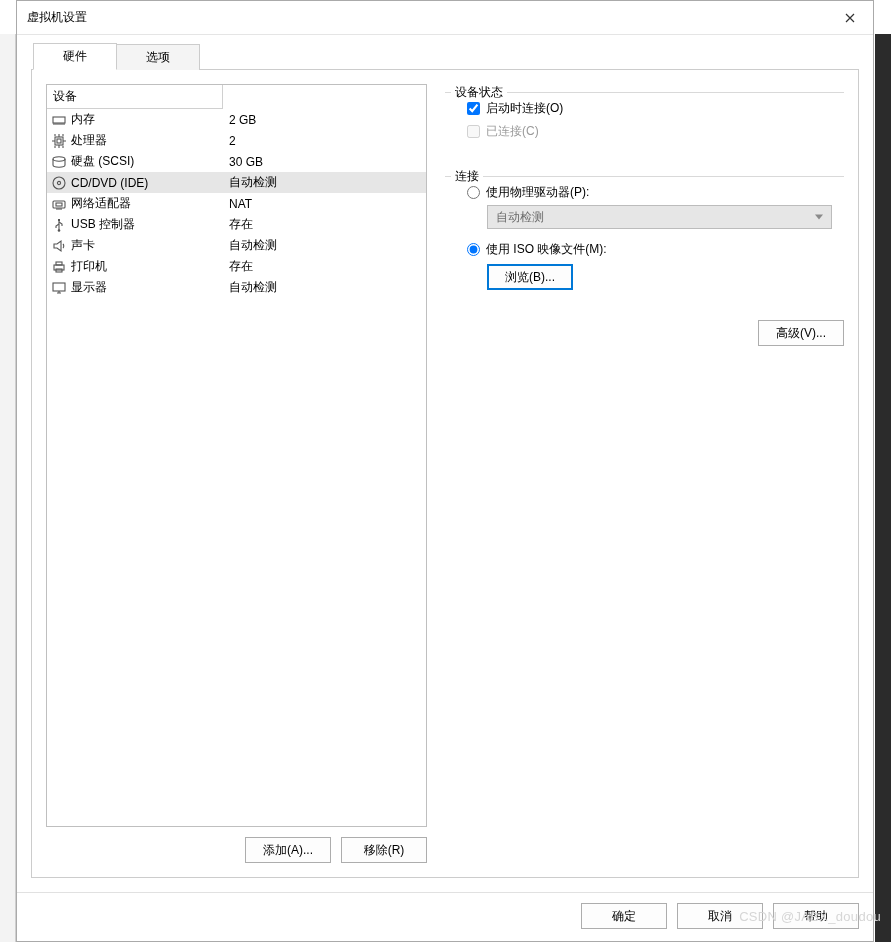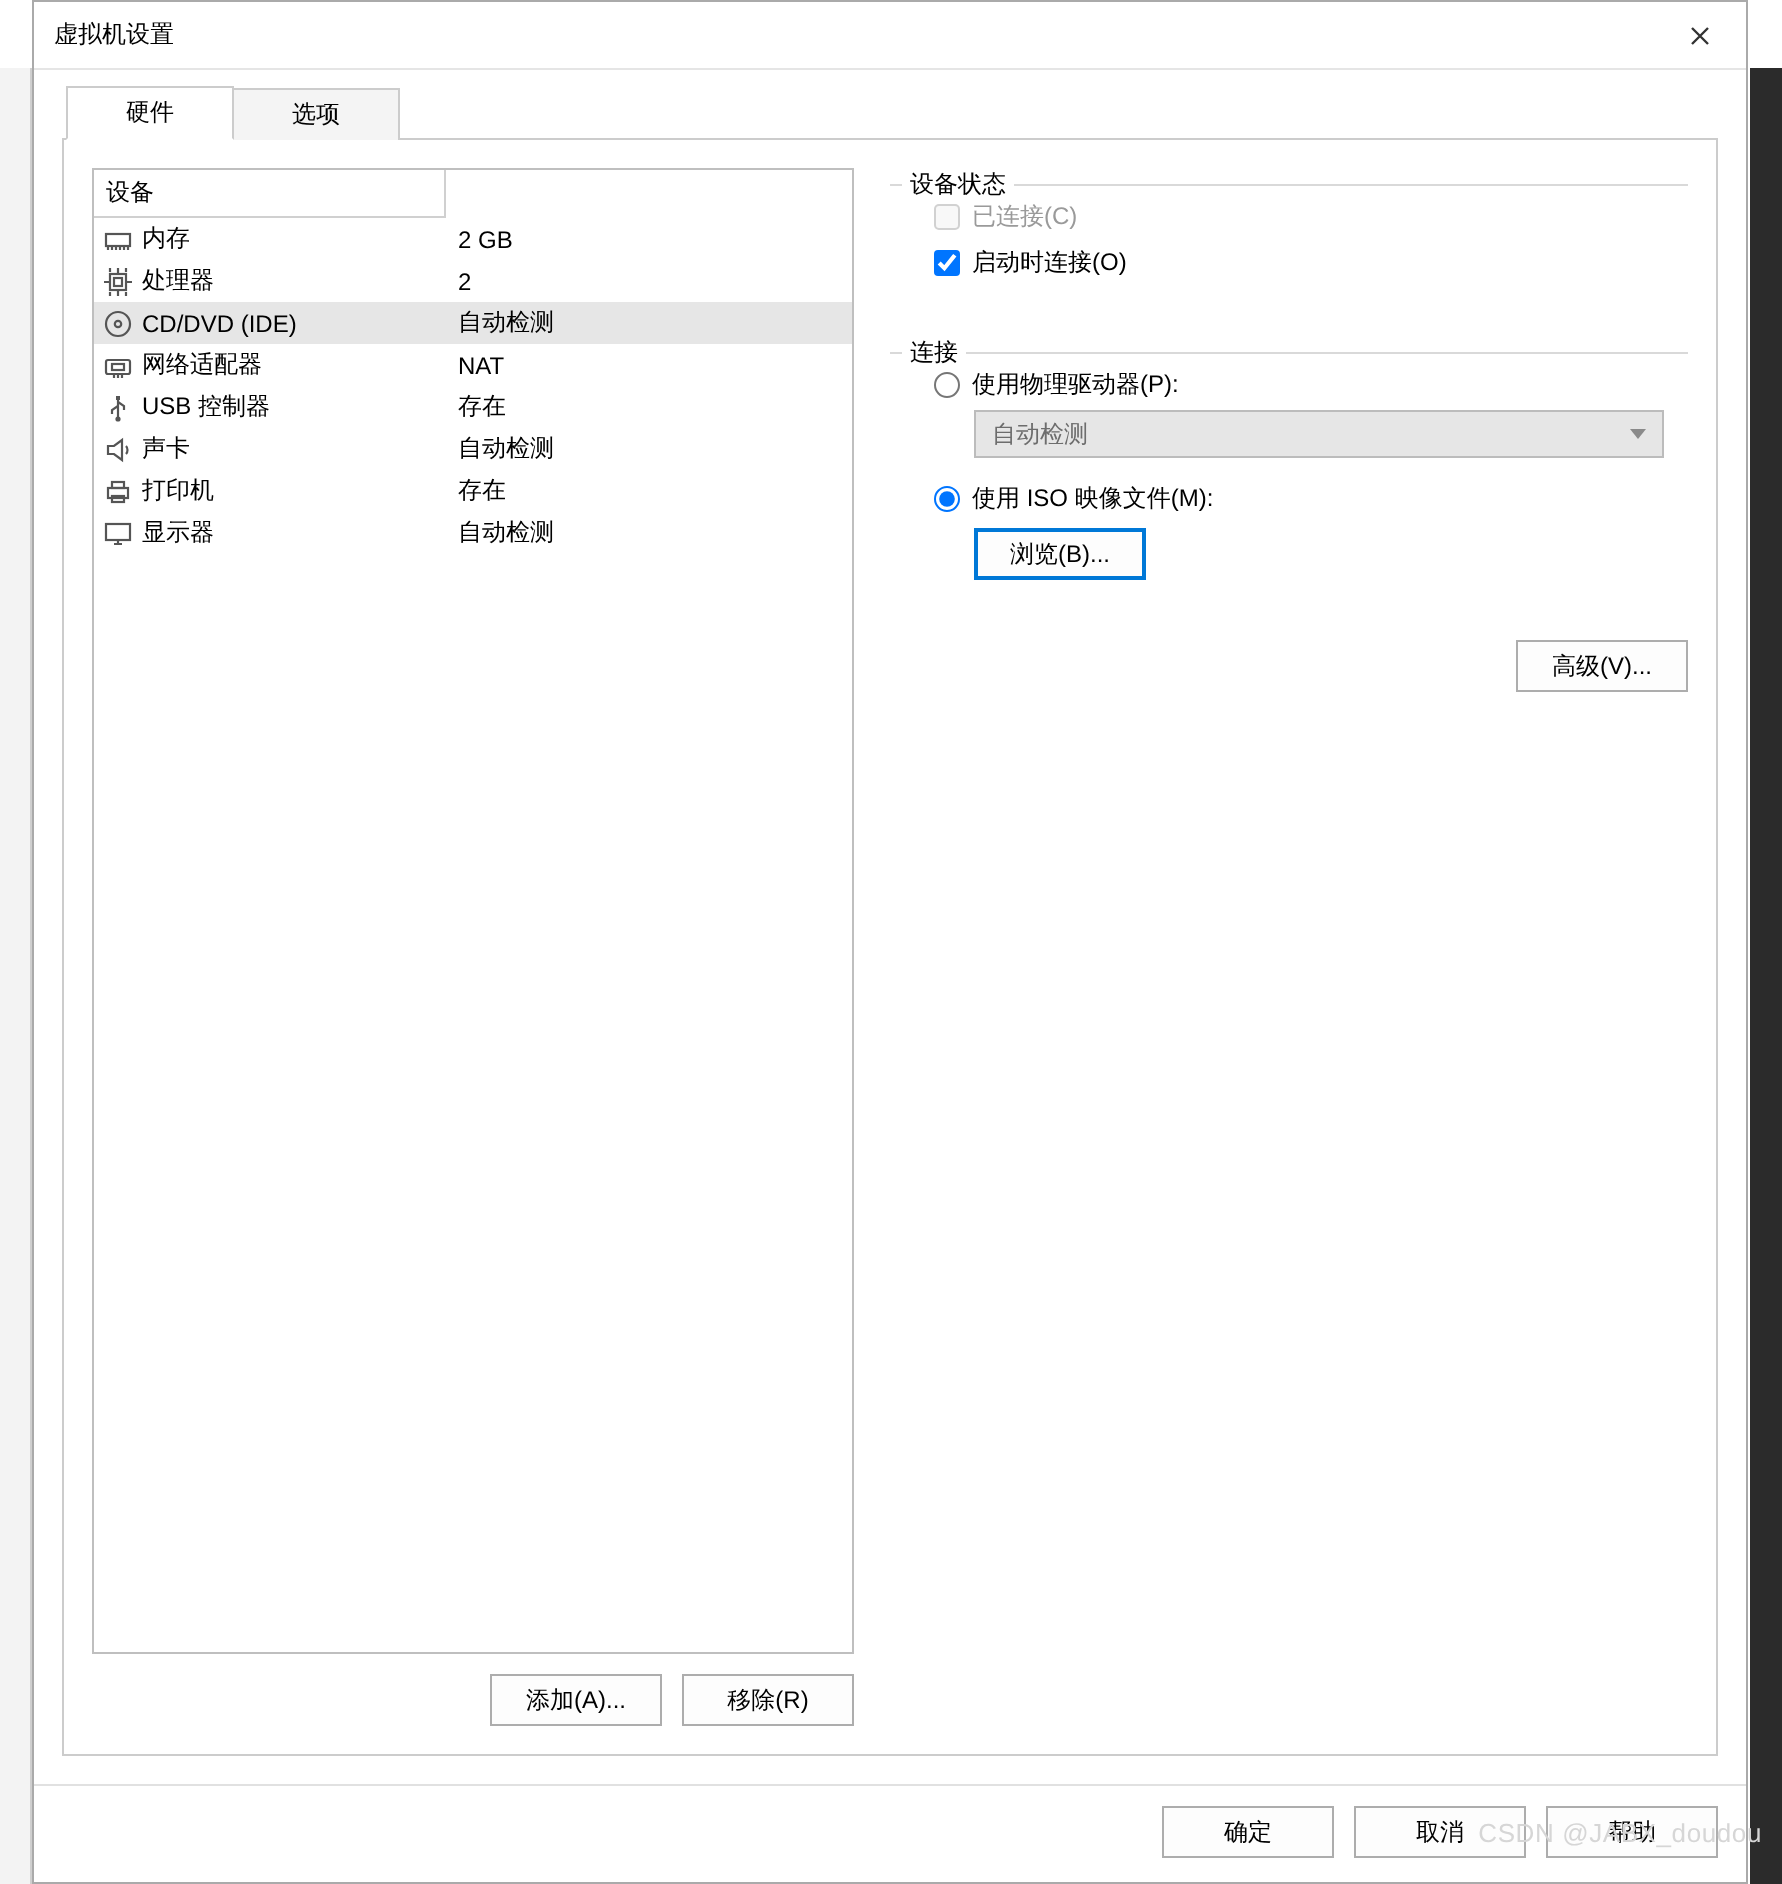--- a/index.html
+++ b/index.html
@@ -298,20 +298,32 @@
                     <svg width="16" height="16" viewBox="0 0 16 16">
                       <rect x="4" y="4" width="8" height="8" stroke="#555" stroke-width="1.1" fill="none"></rect>
                       <rect x="6" y="6" width="4" height="4" stroke="#555" stroke-width="1.1" fill="none"></rect>
                       <path d="M8 1v3 M8 12v3 M1 8h3 M12 8h3 M4 1v2 M12 1v2 M4 13v2 M12 13v2" stroke="#555" stroke-width="1.1" fill="none"></path>
                     </svg>
                   </span>
                   <span>处理器</span>
                 </div>
                 <div class="cell-sum">2</div>
               </div>
+              <div class="row">
+                <div class="cell-dev">
+                  <span class="hw-icon">
+                    <svg width="16" height="16" viewBox="0 0 16 16">
+                      <ellipse cx="8" cy="5" rx="6" ry="2.2" stroke="#555" stroke-width="1.1" fill="none"></ellipse>
+                      <path d="M2 5v6c0 1.2 2.7 2.2 6 2.2s6-1 6-2.2V5" stroke="#555" stroke-width="1.1" fill="none"></path>
+                    </svg>
+                  </span>
+                  <span>硬盘 (SCSI)</span>
+                </div>
+                <div class="cell-sum">30 GB</div>
+              </div>
               <div class="row selected">
                 <div class="cell-dev">
                   <span class="hw-icon">
                     <svg width="16" height="16" viewBox="0 0 16 16">
                       <circle cx="8" cy="8" r="6" stroke="#555" stroke-width="1.1" fill="none"></circle>
                       <circle cx="8" cy="8" r="1.6" stroke="#555" stroke-width="1.1" fill="none"></circle>
                     </svg>
                   </span>
                   <span>CD/DVD (IDE)</span>
                 </div>
@@ -385,27 +397,27 @@
         </div>
         <div class="left-buttons">
           <button class="btn">添加(A)...</button>
           <button class="btn">移除(R)</button>
         </div>
       </div>
 
       <div class="right-col">
         <div class="fieldset">
           <span class="legend">设备状态</span>
+          <label class="chk-row">
+            <input type="checkbox" checked="" style="">
+            <span>启动时连接(O)</span>
+          </label>
           <label class="chk-row disabled">
             <input type="checkbox" disabled="" style="">
             <span>已连接(C)</span>
-          </label>
-          <label class="chk-row">
-            <input type="checkbox" checked="" style="">
-            <span>启动时连接(O)</span>
           </label>
         </div>
 
         <div class="fieldset">
           <span class="legend">连接</span>
 
           <label class="radio-row">
             <input type="radio" name="conn" style="">
             <span>使用物理驱动器(P):</span>
           </label>

